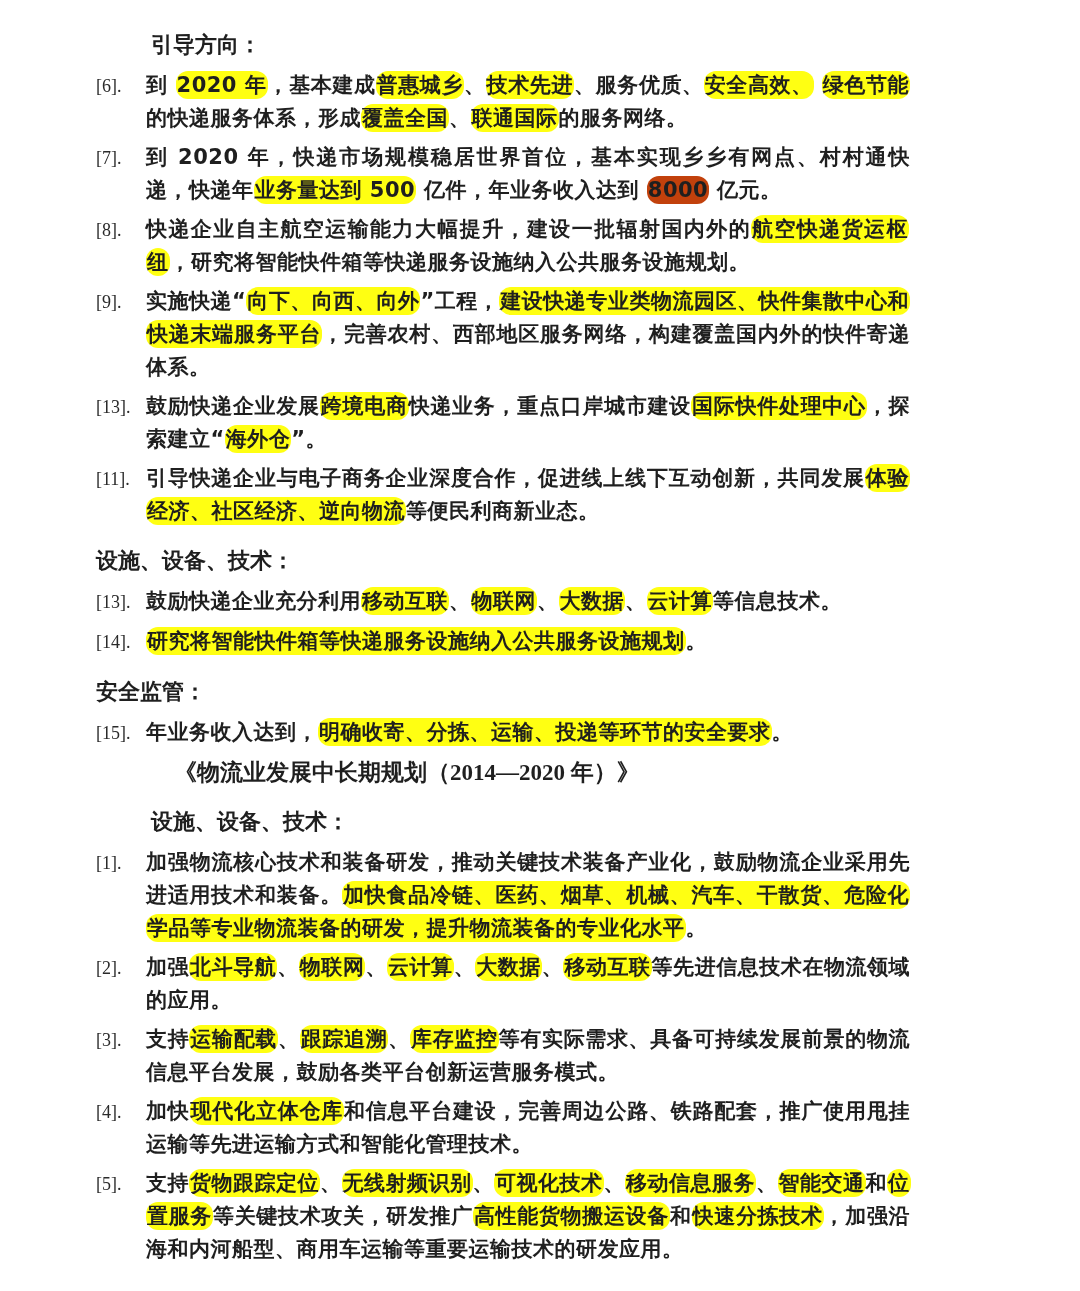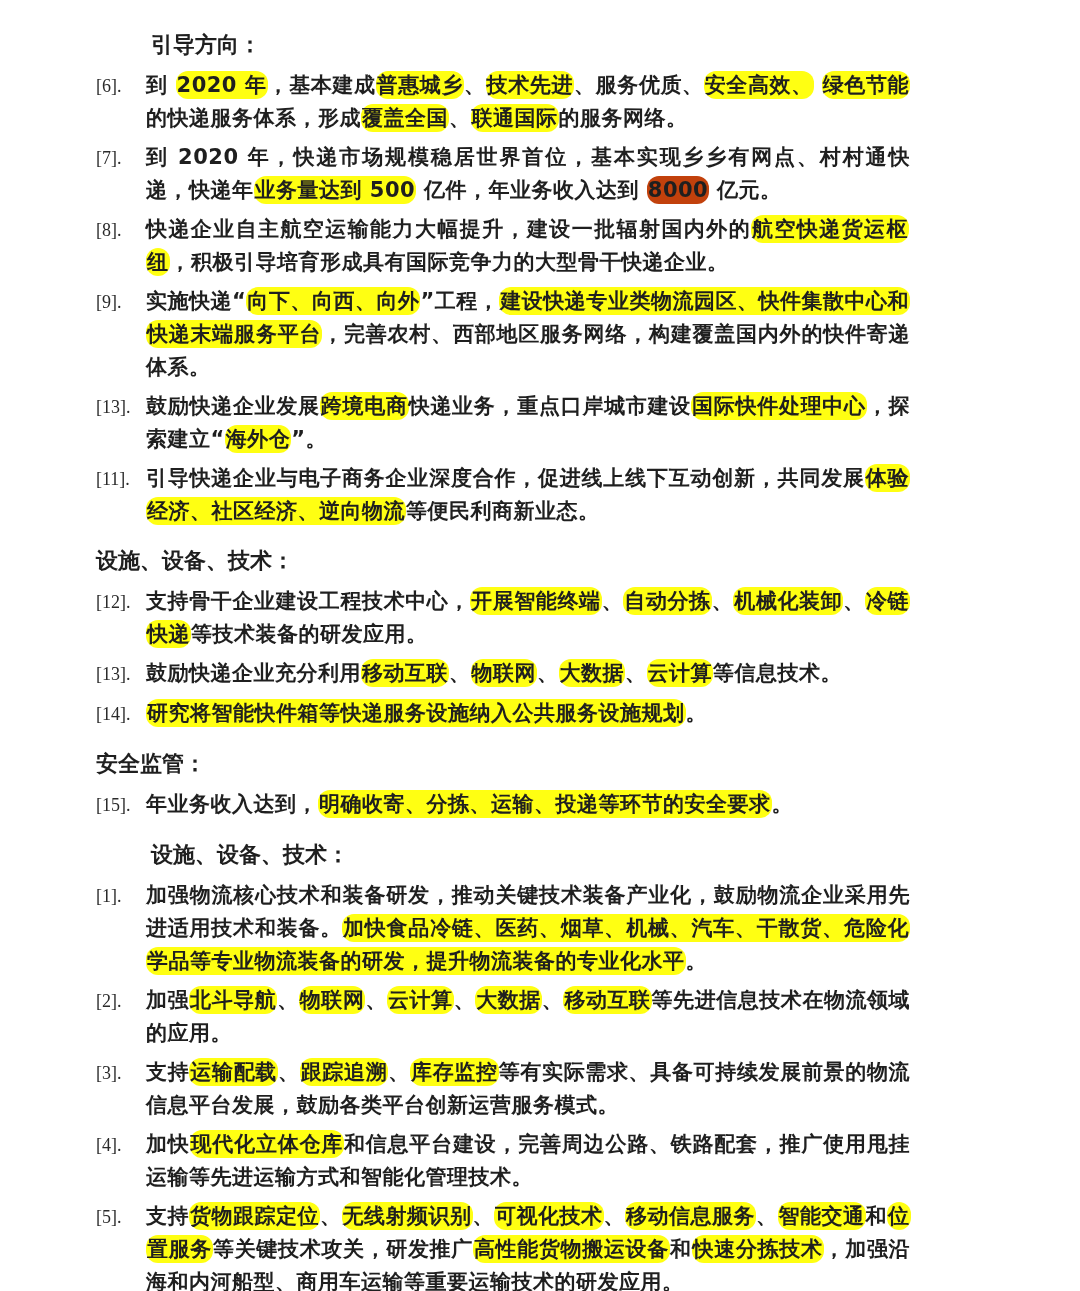--- a/index.html
+++ b/index.html
@@ -63,52 +63,49 @@
     <div class="block item">
       <div class="num">[6].</div>
       <div class="txt"><span>到 </span><span class="hl" style="background: rgb(255, 255, 18);">2020 年</span><span>，基本建成</span><span class="hl" style="background: rgb(255, 255, 18);">普惠城乡</span><span>、</span><span class="hl" style="background: rgb(255, 255, 18);">技术先进</span><span>、服务优质、</span><span class="hl" style="background: rgb(255, 255, 18);">安全高效、</span><span> </span><span class="hl" style="background: rgb(255, 255, 18);">绿色节能</span><span>的快递服务体系，形成</span><span class="hl" style="background: rgb(255, 255, 18);">覆盖全国</span><span>、</span><span class="hl" style="background: rgb(255, 255, 18);">联通国际</span><span>的服务网络。</span></div>
     </div>
     <div class="block item">
       <div class="num">[7].</div>
       <div class="txt"><span>到 2020 年，快递市场规模稳居世界首位，基本实现乡乡有网点、村村通快递，快递年</span><span class="hl" style="background: rgb(255, 255, 18);">业务量达到 500</span><span> 亿件，年业务收入达到 </span><span class="hl" style="background: #c2410c;">8000</span><span> 亿元。</span></div>
     </div>
     <div class="block item">
       <div class="num">[8].</div>
-      <div class="txt"><span>快递企业自主航空运输能力大幅提升，建设一批辐射国内外的</span><span class="hl" style="background: rgb(255, 255, 18);">航空快递货运枢纽</span><span>，积极引导培育形成具有国际竞争力的大型骨干快递企业。</span></div>
+      <div class="txt"><span>快递企业自主航空运输能力大幅提升，建设一批辐射国内外的</span><span class="hl" style="background: rgb(255, 255, 18);">航空快递货运枢纽</span><span>，研究将智能快件箱等快递服务设施纳入公共服务设施规划。</span></div>
     </div>
     <div class="block item">
       <div class="num">[9].</div>
       <div class="txt"><span>实施快递“</span><span class="hl" style="background: rgb(255, 255, 18);">向下、向西、向外</span><span>”工程，</span><span class="hl" style="background: rgb(255, 255, 18);">建设快递专业类物流园区、快件集散中心和快递末端服务平台</span><span>，完善农村、西部地区服务网络，构建覆盖国内外的快件寄递体系。</span></div>
     </div>
     <div class="block item">
       <div class="num">[13].</div>
       <div class="txt"><span>鼓励快递企业发展</span><span class="hl" style="background: rgb(255, 255, 18);">跨境电商</span><span>快递业务，重点口岸城市建设</span><span class="hl" style="background: rgb(255, 255, 18);">国际快件处理中心</span><span>，探索建立“</span><span class="hl" style="background: rgb(255, 255, 18);">海外仓</span><span>”。</span></div>
     </div>
     <div class="block item">
       <div class="num">[11].</div>
       <div class="txt"><span>引导快递企业与电子商务企业深度合作，促进线上线下互动创新，共同发展</span><span class="hl" style="background: rgb(255, 255, 18);">体验经济、社区经济、逆向物流</span><span>等便民利商新业态。</span></div>
     </div>
     <div class="block heading">设施、设备、技术：</div>
     <div class="block item">
-      <div class="num">[12].</div>
-      <div class="txt"><span>支持骨干企业建设工程技术中心，</span><span class="hl" style="background: rgb(255, 255, 18);">开展智能终端</span><span>、</span><span class="hl" style="background: rgb(255, 255, 18);">自动分拣</span><span>、</span><span class="hl" style="background: rgb(255, 255, 18);">机械化装卸</span><span>、</span><span class="hl" style="background: rgb(255, 255, 18);">冷链快递</span><span>等技术装备的研发应用。</span></div>
-    </div>
-    <div class="block item">
       <div class="num">[13].</div>
       <div class="txt"><span>鼓励快递企业充分利用</span><span class="hl" style="background: rgb(255, 255, 18);">移动互联</span><span>、</span><span class="hl" style="background: rgb(255, 255, 18);">物联网</span><span>、</span><span class="hl" style="background: rgb(255, 255, 18);">大数据</span><span>、</span><span class="hl" style="background: rgb(255, 255, 18);">云计算</span><span>等信息技术。</span></div>
     </div>
     <div class="block item">
       <div class="num">[14].</div>
       <div class="txt"><span class="hl" style="background: rgb(255, 255, 18);">研究将智能快件箱等快递服务设施纳入公共服务设施规划</span><span>。</span></div>
     </div>
     <div class="block heading">安全监管：</div>
     <div class="block item">
       <div class="num">[15].</div>
       <div class="txt"><span>年业务收入达到，</span><span class="hl" style="background: rgb(255, 255, 18);">明确收寄、分拣、运输、投递等环节的安全要求</span><span>。</span></div>
     </div>
+    <div class="block doc-title">《物流业发展中长期规划（2014—2020 年）》</div>
     <div class="block heading indent">设施、设备、技术：</div>
     <div class="block item">
       <div class="num">[1].</div>
       <div class="txt"><span>加强物流核心技术和装备研发，推动关键技术装备产业化，鼓励物流企业采用先进适用技术和装备。</span><span class="hl" style="background: rgb(255, 255, 18);">加快食品冷链、医药、烟草、机械、汽车、干散货、危险化学品等专业物流装备的研发，提升物流装备的专业化水平</span><span>。</span></div>
     </div>
     <div class="block item">
       <div class="num">[2].</div>
       <div class="txt"><span>加强</span><span class="hl" style="background: rgb(255, 255, 18);">北斗导航</span><span>、</span><span class="hl" style="background: rgb(255, 255, 18);">物联网</span><span>、</span><span class="hl" style="background: rgb(255, 255, 18);">云计算</span><span>、</span><span class="hl" style="background: rgb(255, 255, 18);">大数据</span><span>、</span><span class="hl" style="background: rgb(255, 255, 18);">移动互联</span><span>等先进信息技术在物流领域的应用。</span></div>
     </div>
     <div class="block item">

